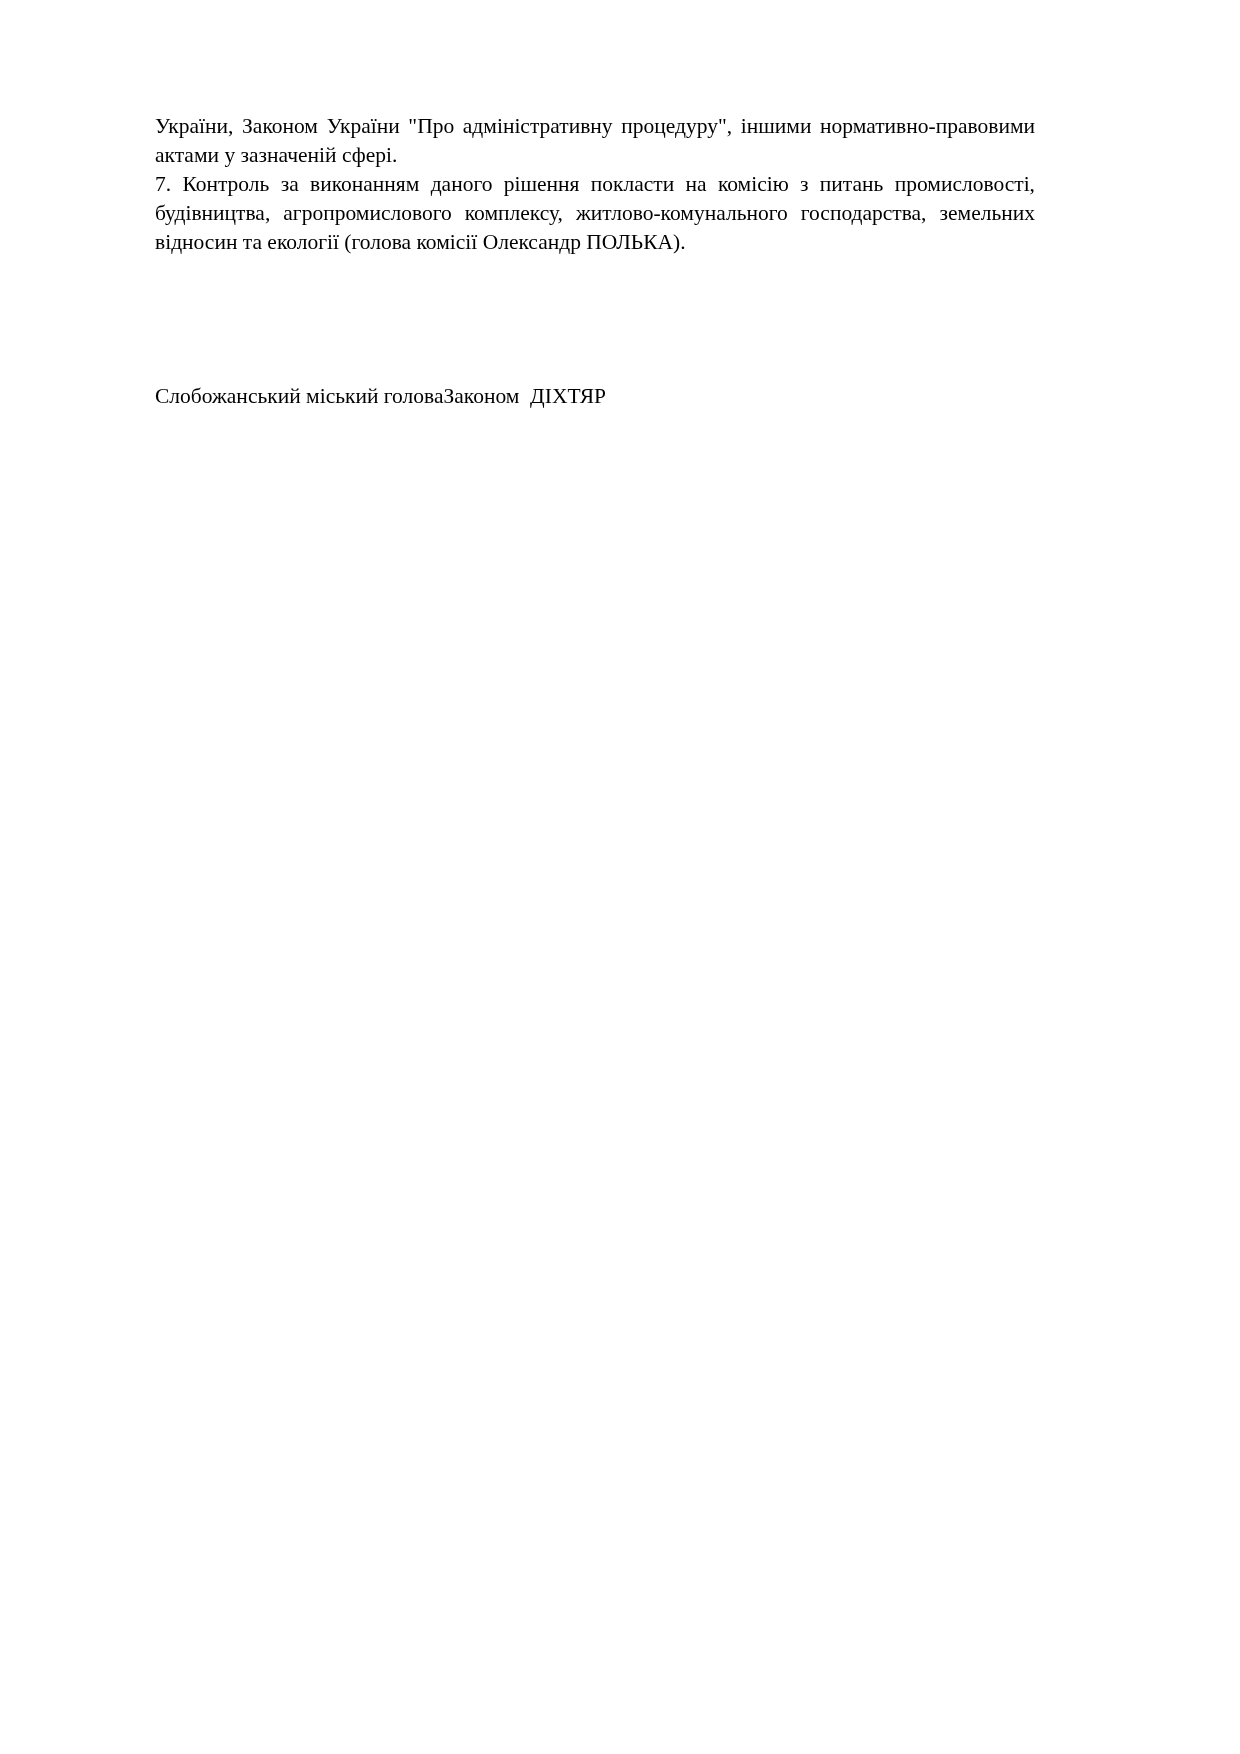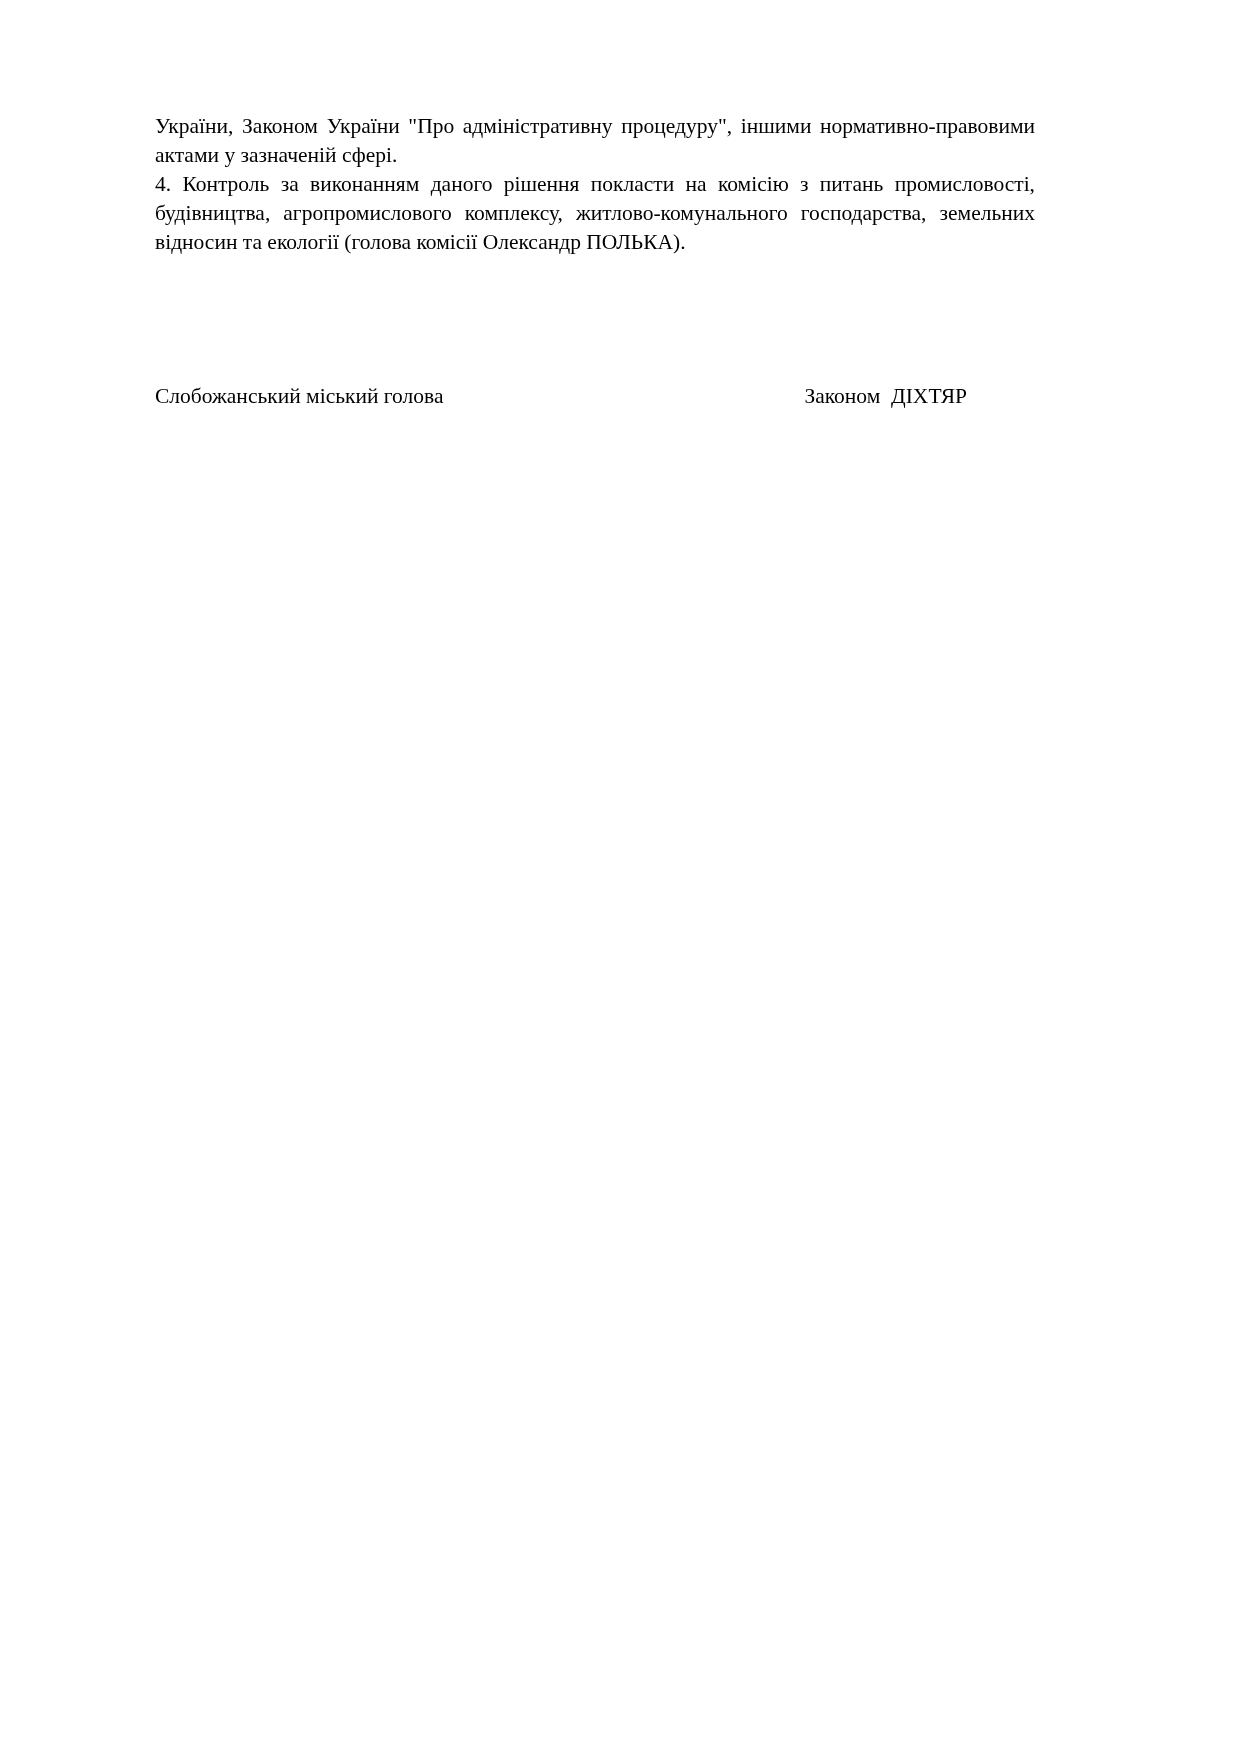--- a/index.html
+++ b/index.html
@@ -40,41 +40,41 @@
   }
   .block-gap {
     margin-top: 0px;
   }
   .signature-row {
     position: absolute;
     left: 155px;
     top: 382px;
     width: 880px;
     display: flex;
-    justify-content: space-between;
+    justify-content: flex-start;
     align-items: baseline;
     font-size: 21.5px;
     line-height: 1.35;
   }
   .sig-left {
     white-space: nowrap;
   }
   .sig-right {
     white-space: pre;
     padding-right: 68px;
   }
 </style>
 </head>
 <body>
 
 <div class="page">
 
   <div class="content">
     <p class="para para-last-left">України, Законом України "Про адміністративну процедуру", іншими нормативно-правовими актами у зазначеній сфері.</p>
-    <p class="para para-last-left block-gap">4. Контроль за виконанням даного рішення покласти  на  комісію з питань промисловості, будівництва, агропромислового комплексу, житлово-комунального  господарства, земельних відносин та екології (голова комісії  Олександр ПОЛЬКА).</p>
+    <p class="para para-last-left block-gap">7. Контроль за виконанням даного рішення покласти  на  комісію з питань промисловості, будівництва, агропромислового комплексу, житлово-комунального  господарства, земельних відносин та екології (голова комісії  Олександр ПОЛЬКА).</p>
   </div>
 
   <div class="signature-row">
     <span class="sig-left">Слобожанський міський голова</span>
     <span class="sig-right">Законом  ДІХТЯР</span>
   </div>
 
 </div>
 
 </body></html>

